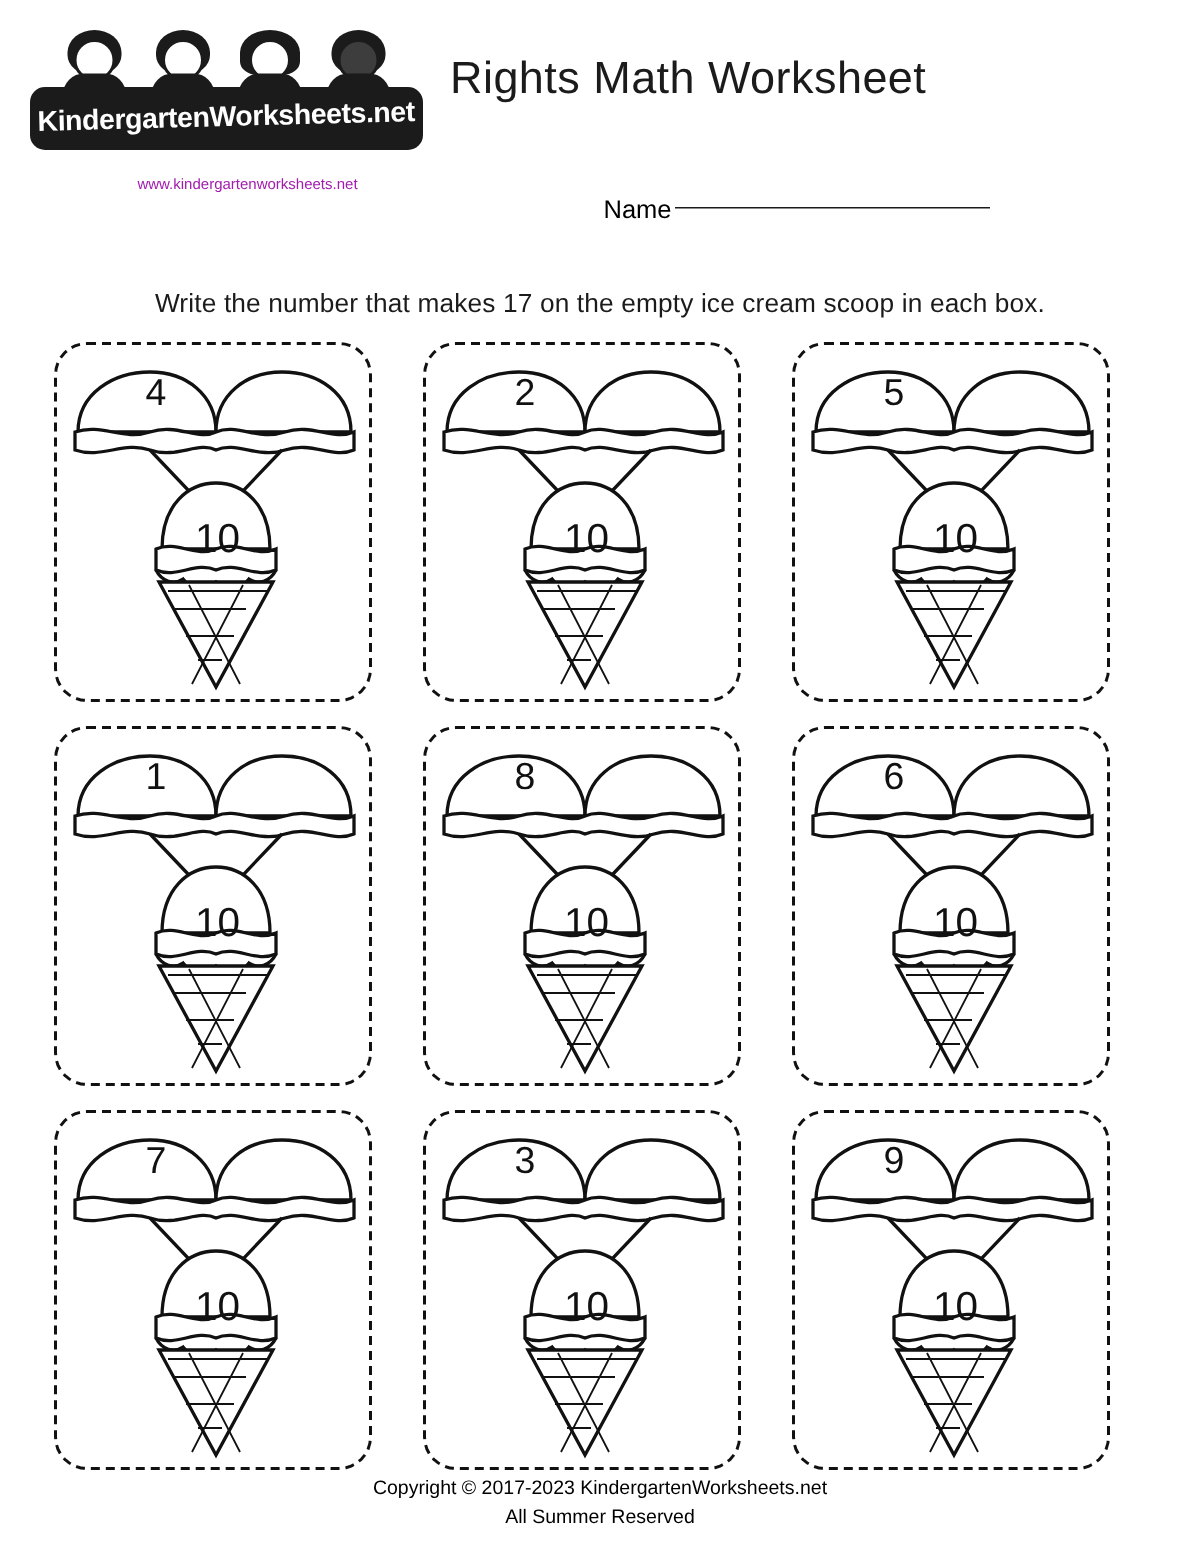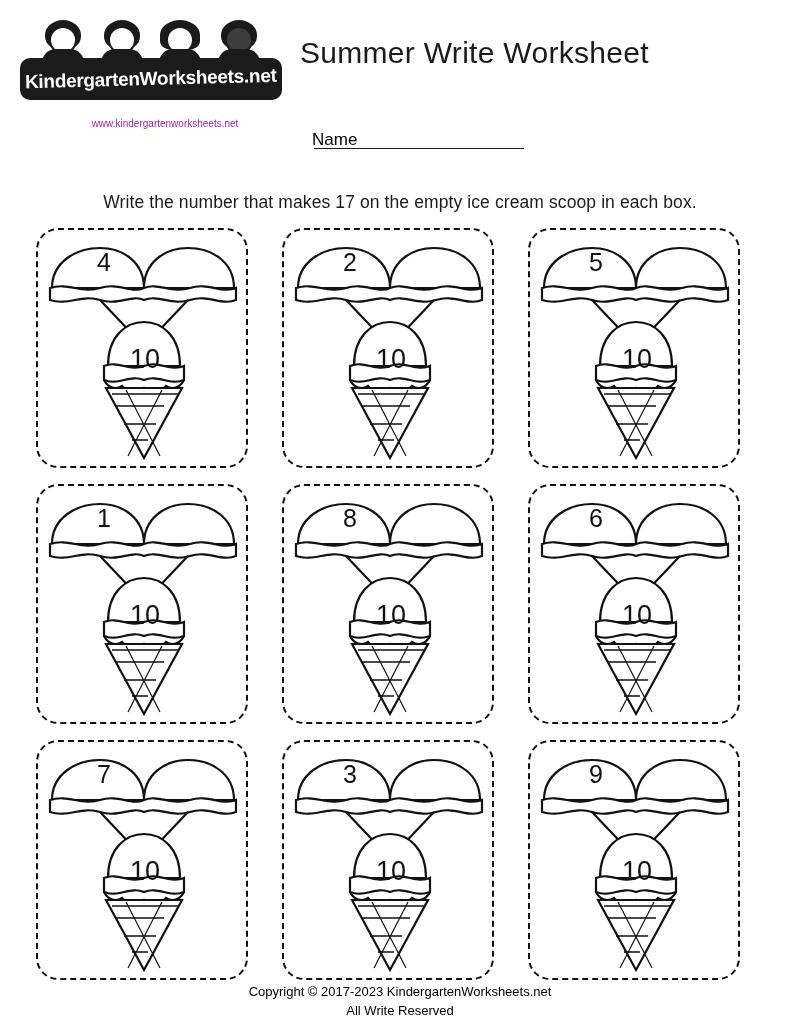--- a/index.html
+++ b/index.html
@@ -105,28 +105,27 @@
     position: absolute;
     left: 300px;
     top: 36px;
     font-size: 30px;
     font-weight: normal;
     letter-spacing: 0.3px;
     color: #1b1b1b;
   }
   .name-row {
     position: absolute;
-    left: 312px;
+    left: 296px;
     top: 130px;
     width: 470px;
     display: flex;
     justify-content: center;
-    align-items: flex-start;
+    align-items: center;
     font-size: 17px;
-    flex-direction: column;
   }
   .name-label { white-space: nowrap; }
   .name-line {
     display: inline-block;
     width: 210px;
     border-bottom: 1.6px solid #1b1b1b;
     height: 1px;
     margin-left: 2px;
     position: relative;
     top: -2px;
@@ -228,21 +227,21 @@
             <div class="body"></div>
           </div>
       </div>
       <div class="logo-bar">
         <span>KindergartenWorksheets.net</span>
       </div>
     </div>
     <div class="logo-url">www.kindergartenworksheets.net</div>
   </div>
 
-  <div class="title">Summer Write Worksheet</div>
+  <div class="title">Rights Math Worksheet</div>
 
   <div class="name-row">
     <span class="name-label">Name</span>
     <span class="name-line"></span>
   </div>
 </div>
 
 <div class="instruction">Write the number that makes 17 on the empty ice cream scoop in each box.</div>
 
 <div class="grid">
@@ -406,14 +405,14 @@
       <path d="M88 160 L122 226 M124 160 L90 226" stroke-width="1.2"></path>
     </svg>
     <div class="scoop-num num-left">9</div>
     <div class="scoop-num num-mid">10</div>
   </div>
 
 </div>
 
 <div class="footer">
   <div>Copyright © 2017-2023 KindergartenWorksheets.net</div>
-  <div>All Write Reserved</div>
+  <div>All Summer Reserved</div>
 </div>
 
 </body></html>

